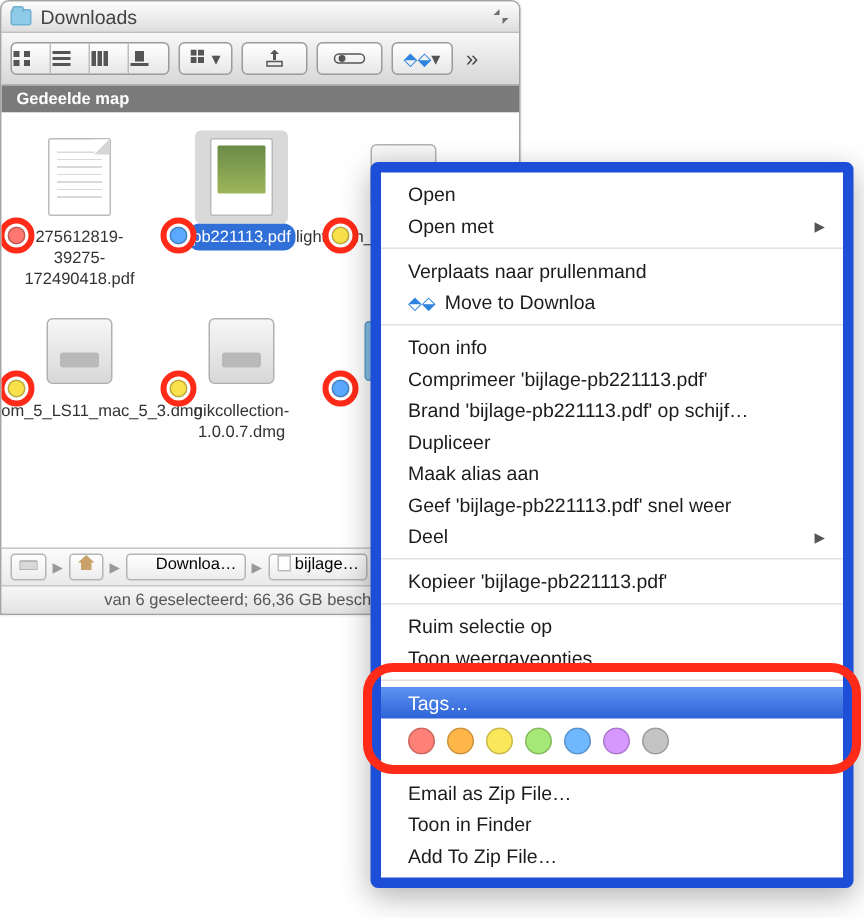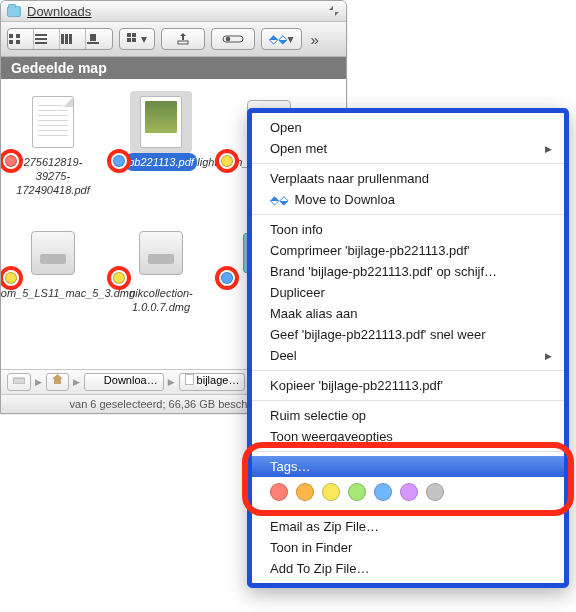--- a/index.html
+++ b/index.html
@@ -1,37 +1,37 @@
 <!DOCTYPE html>
 <html><head>
 <meta charset="utf-8">
 <style>
   * { box-sizing: border-box; margin: 0; padding: 0; }
   body { font-family: "Lucida Grande", "Helvetica Neue", Arial, sans-serif; font-size: 13px; background: #fff; width: 576px; height: 612px; position: relative; overflow: hidden; }
 
   .window { width: 347px; border: 1px solid #a4a4a4; border-radius: 6px 6px 0 0; overflow: hidden; background: #ededed; box-shadow: 0 0 0 1px rgba(0,0,0,0.05); }
 
-  .titlebar { display:flex; align-items:center; padding:2px 6px; height:21px; background:linear-gradient(#fdfdfd,#dedede); border-bottom:1px solid #bdbdbd;text-decoration:underline; }
+  .titlebar { display:flex; align-items:center; padding:2px 6px; height:21px; background:linear-gradient(#fdfdfd,#dedede); border-bottom:1px solid #bdbdbd; }
   .titlebar .folder-ico { width:14px; height:11px; background:#8ecbe8; border:1px solid #6fb1d0; border-radius:2px; position:relative; }
   .titlebar .folder-ico::before{ content:""; position:absolute; top:-3px; left:0; width:6px; height:3px; background:#8ecbe8; border:1px solid #6fb1d0; border-bottom:none; border-radius:2px 2px 0 0;}
   .titlebar .title { margin-left:6px; font-size:13px; color:#424242; }
   .titlebar .expand { margin-left:auto; color:#6e6e6e; font-size:12px; }
 
   .toolbar { display:flex; align-items:center; gap:6px; padding:6px; background:linear-gradient(#f7f7f7,#d7d7d7); border-bottom:1px solid #b5b5b5;}
   .seg { display:flex; border:1px solid #9b9b9b; border-radius:4px; overflow:hidden; background:linear-gradient(#fff,#e7e7e7); height:22px;}
   .seg button { width:26px; border:none; background:transparent; border-right:1px solid #bdbdbd;}
   .seg button:last-child{border-right:none;}
   .btn { height:22px; border:1px solid #9b9b9b; border-radius:4px; background:linear-gradient(#fff,#e7e7e7); display:flex; align-items:center; justify-content:center; padding:0 7px;}
   .btn.wide{width:44px;}
   .btn .arrow{font-size:12px;color:#555;}
   .chev{font-size:15px;color:#4d4d4d; padding-left:3px;}
 
-  .section-header { background:#7a7a7a; color:#fff; font-weight:bold; font-size:14px; padding:3px 10px; }
-
-  .files { background:#fff; padding:12px 6px 6px; min-height:290px; display:flex; flex-wrap:wrap; align-content:flex-start; gap:23px 16px;font-style:italic; }
+  .section-header { background:#7a7a7a; color:#fff; font-weight:bold; font-size:11px; padding:3px 10px; }
+
+  .files { background:#fff; padding:12px 6px 6px; min-height:290px; display:flex; flex-wrap:wrap; align-content:flex-start; gap:8px 16px; }
   .file { width:92px; display:flex; flex-direction:column; align-items:center; position:relative;}
   .file .thumb { width:62px; height:62px; display:flex; align-items:center; justify-content:center; position:relative;}
   .file .label { font-size:11px; text-align:center; line-height:14px; color:#333; padding:2px 3px; border-radius:8px; }
   .file.selected .label { background:#2f6fd7; color:#fff;}
   .file.selected .thumb { background:#d9d9d9; border-radius:4px;}
   .tag-dot { position:absolute; left:-8px; bottom:26px; width:24px; height:24px; border:4px solid #ff2a17; border-radius:50%; background:#fff; display:flex; align-items:center; justify-content:center;}
   .tag-dot span{ width:12px; height:12px; border-radius:50%; border:1px solid rgba(0,0,0,.25);}
   .c-red{background:#ff7770;} .c-yel{background:#f8e14b;} .c-blu{background:#5aa9ff;}
 
   .page-ico{ width:42px;height:52px;background:#fff;border:1px solid #bbb;border-radius:2px;position:relative;}
@@ -41,21 +41,21 @@
   .dmg-ico::after{content:"";position:absolute;left:8px;right:8px;top:22px;height:10px;background:#b9b9b9;border-radius:2px;}
   .fold-ico{width:52px;height:40px;background:#87c2e8;border:1px solid #5d9fc5;border-radius:3px;position:relative;}
   .fold-ico::before{content:"";position:absolute;top:-7px;left:3px;width:18px;height:7px;background:#87c2e8;border:1px solid #5d9fc5;border-bottom:none;border-radius:3px 3px 0 0;}
   .pdf-ico{width:42px;height:52px;background:#fff;border:1px solid #bbb;border-radius:2px;position:relative;}
   .pdf-ico .img{position:absolute;left:4px;right:4px;top:4px;height:32px;background:linear-gradient(#6a8a47,#9eb65a);border-radius:1px;}
 
   .pathbar{display:flex;align-items:center;gap:4px;background:linear-gradient(#fbfbfb,#e9e9e9);border-top:1px solid #c7c7c7;padding:3px 6px;font-size:11px;}
   .pathbar .seg2{display:flex;gap:3px;border:1px solid #b5b5b5;border-radius:3px;background:linear-gradient(#fff,#ececec);height:18px;padding:0 5px;}
   .statusbar{background:linear-gradient(#f7f7f7,#e2e2e2);border-top:1px solid #c7c7c7;text-align:center;font-size:11px;color:#565656;padding:3px 4px;}
 
-  .ctx{position:absolute; left:247px; top:108px; width:322px; background:#fff; border:5px solid #1d4ed8; border-radius:5px; box-shadow:0 6px 20px rgba(0,0,0,.3); padding:4px 0; z-index:50;}
+  .ctx{position:absolute; left:247px; top:108px; width:322px; background:#fff; border:7px solid #1d4ed8; border-radius:5px; box-shadow:0 6px 20px rgba(0,0,0,.3); padding:4px 0; z-index:50;}
   .ctx .item{padding:3px 18px; font-size:13px; color:#1c1c1c; display:flex; align-items:center; gap:6px; position:relative;}
   .ctx .item.sub::after{content:"▶"; position:absolute; right:12px; font-size:9px; color:#555;}
   .ctx hr{border:none;border-top:1px solid #e0e0e0;margin:4px 0;}
   .ctx .hl{background:linear-gradient(#5e93ef,#2e62d9);color:#fff;}
   .ctx .colors{display:flex;gap:8px;padding:6px 18px;}
   .ctx .colors span{width:18px;height:18px;border-radius:50%;border:1px solid rgba(0,0,0,.2);} 
   .cc-red{background:#ff8076;} .cc-org{background:#ffb648;} .cc-yel{background:#fbe75a;} .cc-grn{background:#a6e876;} .cc-blu{background:#6fb7ff;} .cc-pur{background:#d697ff;} .cc-gry{background:#c4c4c4;}
   .dbx{color:#2f84e0;font-size:12px;}
 
   .callout{position:absolute; left:242px; top:442px; width:332px; height:74px; border:6px solid #ff2a17; border-radius:20px; pointer-events:none; z-index:60;}

